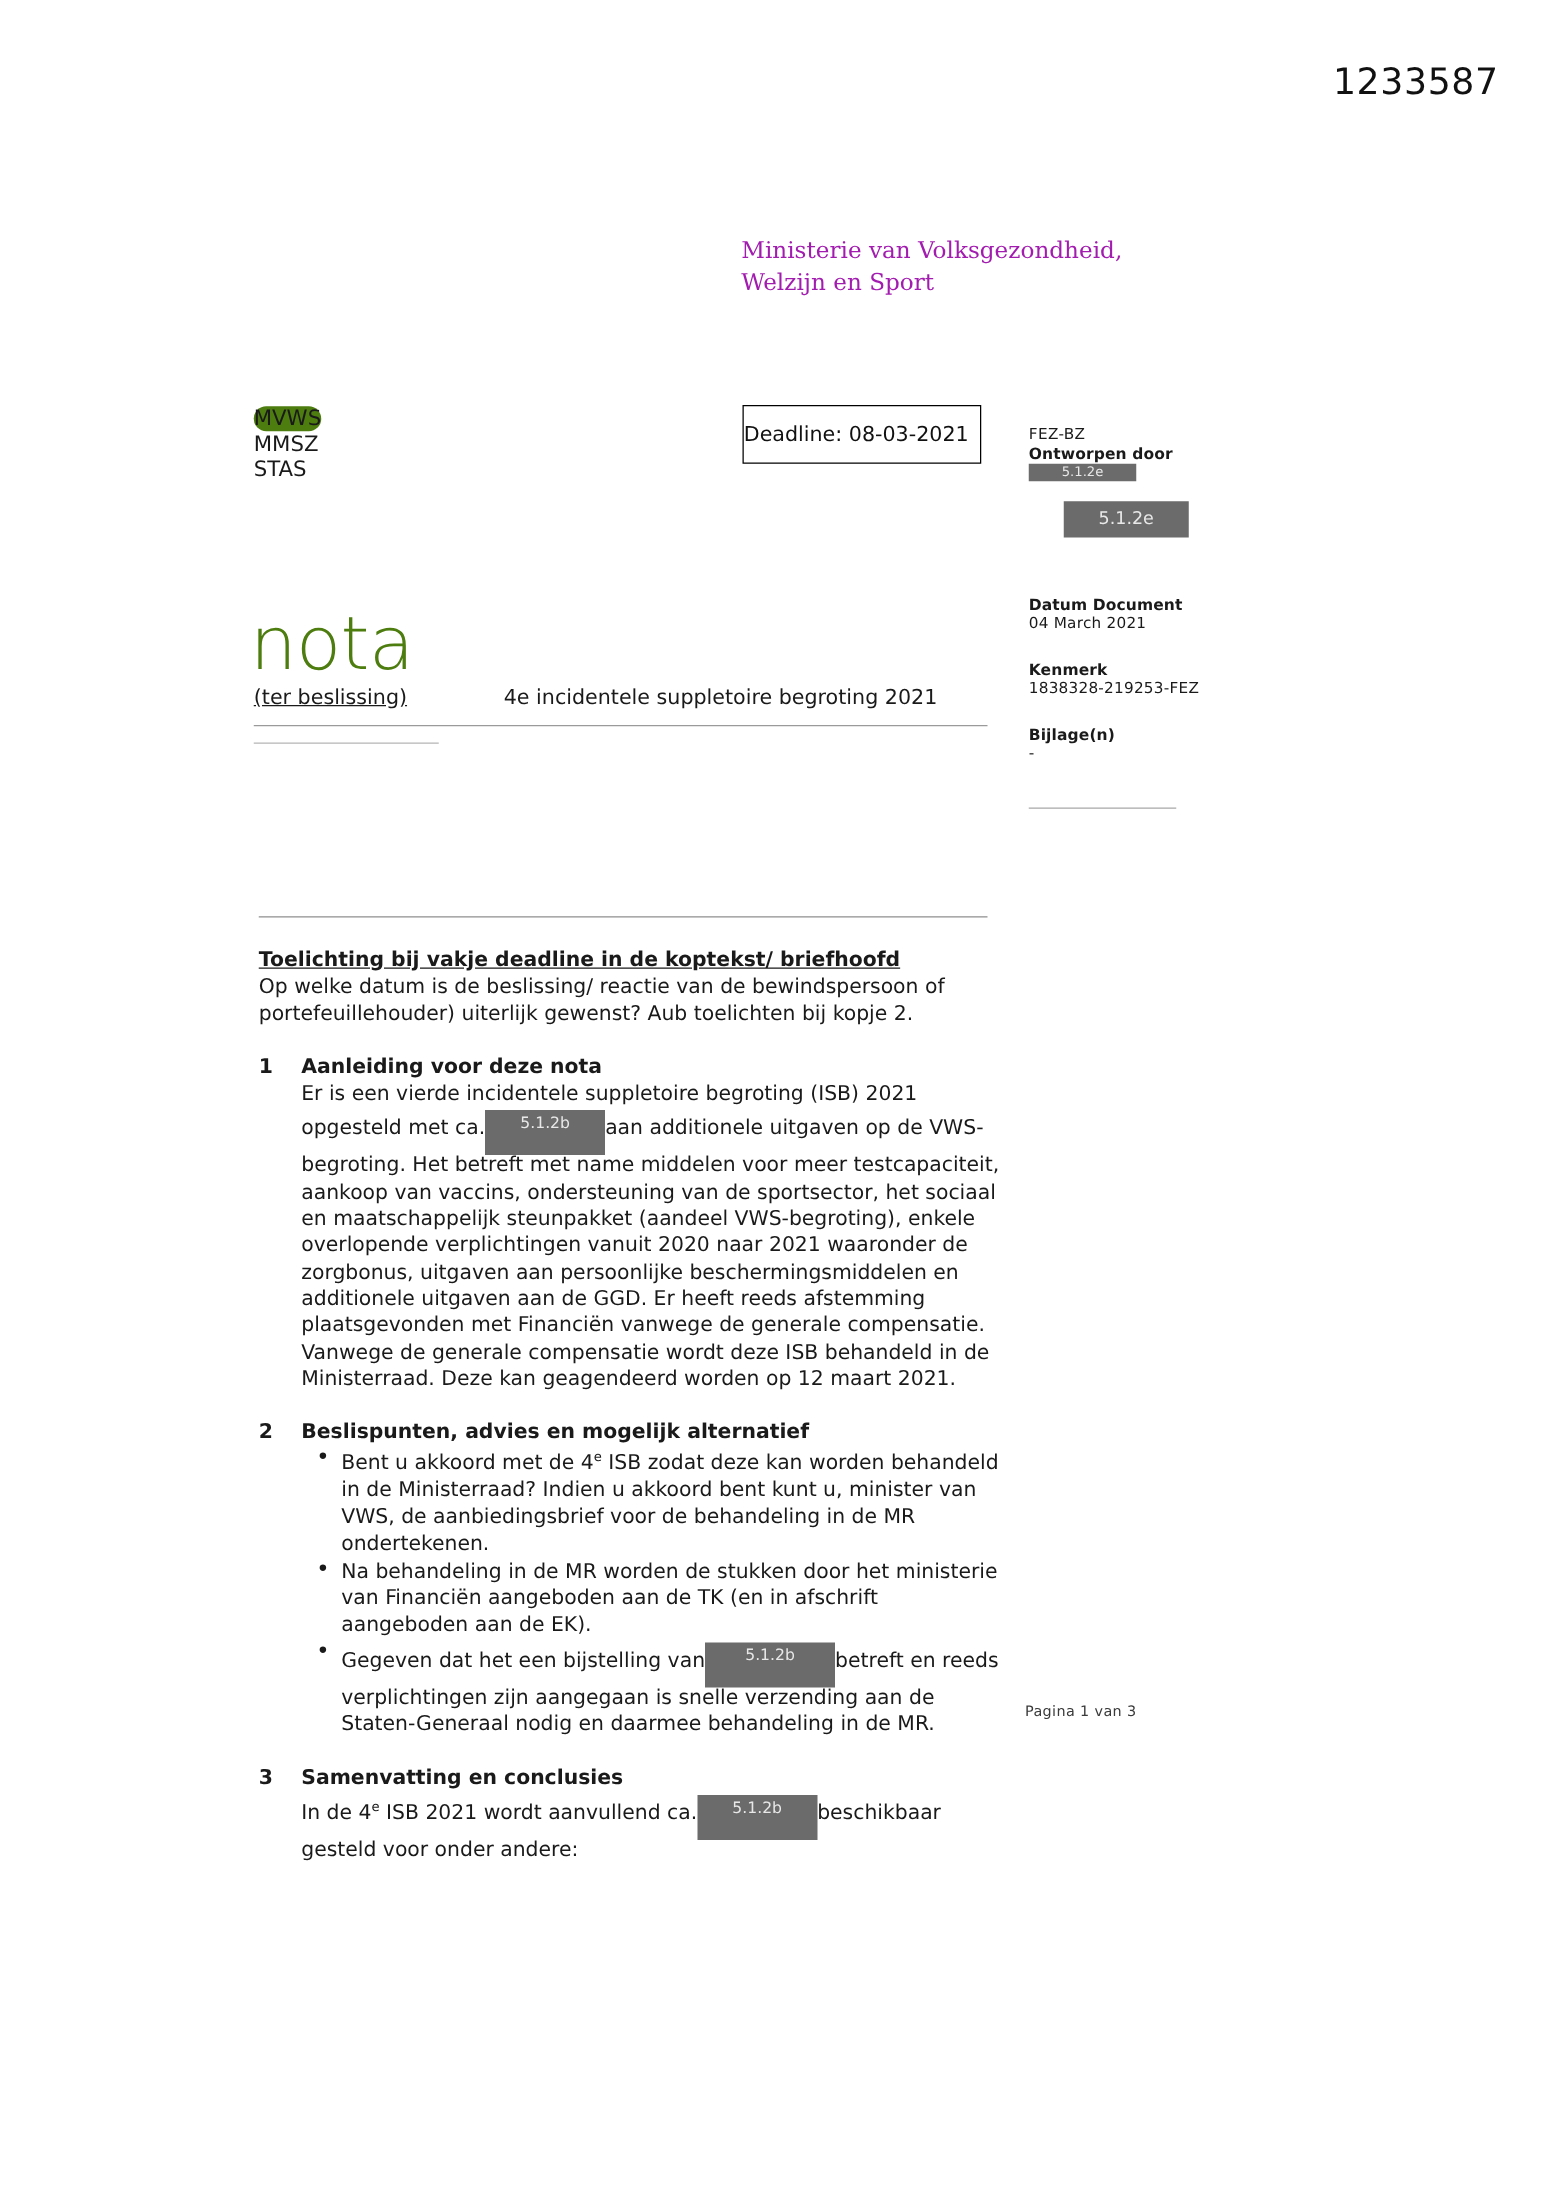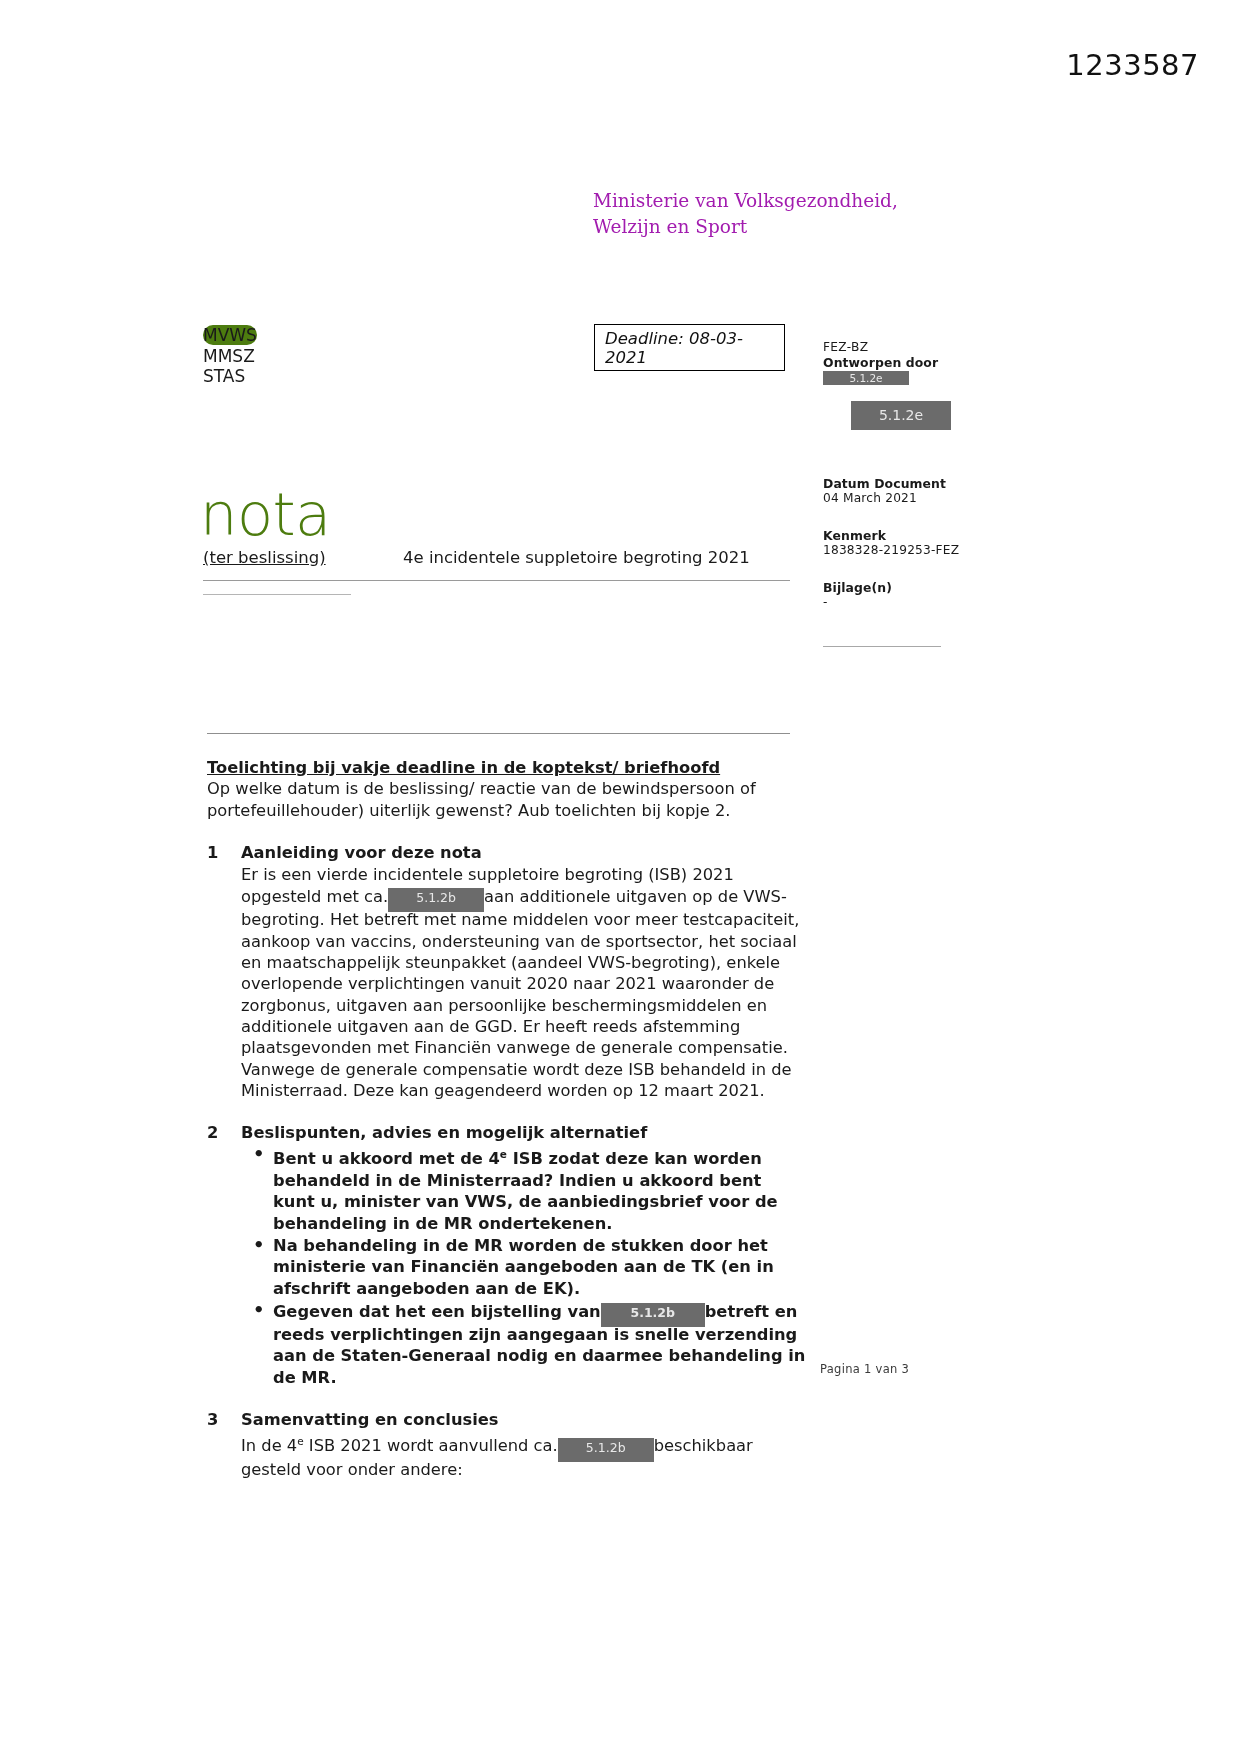--- a/index.html
+++ b/index.html
@@ -63,24 +63,22 @@
   .deadline-box {
     position: absolute;
     left: 594px;
     top: 324px;
     width: 191px;
     height: 47px;
     border: 1.6px solid #000;
     box-sizing: border-box;
     display: flex;
     align-items: center;
-    padding-left: 10px;
     font-size: 16.5px;
     color: #111;
-    font-style: italic;
   }
 
   
   .meta {
     position: absolute;
     left: 823px;
     top: 340px;
     width: 190px;
     font-size: 12.2px;
     color: #1a1a1a;
@@ -119,21 +117,21 @@
   }
   .redact-big {
     width: 100px;
     height: 29px;
     line-height: 29px;
     font-size: 14px;
     margin-top: 16px;
     margin-left: 28px;
   }
   .redact-inline {
-    height: 24px;
+    height: 36px;
     line-height: 20px;
     font-size: 12.5px;
     position: relative;
     top: 3px;
   }
   .rw-1 { width: 96px; }
   .rw-2 { width: 104px; }
   .rw-3 { width: 96px; }
 
   
@@ -221,21 +219,20 @@
     font-weight: bold;
     font-size: 16.3px;
     margin-bottom: 1px;
   }
   .section p { margin: 0; }
 
   ul.bullets {
     margin: 0;
     padding-left: 0;
     list-style: none;
-    font-weight: bold;
   }
   ul.bullets li {
     position: relative;
     padding-left: 32px;
     margin-bottom: 1px;
   }
   ul.bullets li::before {
     content: "\2022";
     position: absolute;
     left: 12px;

